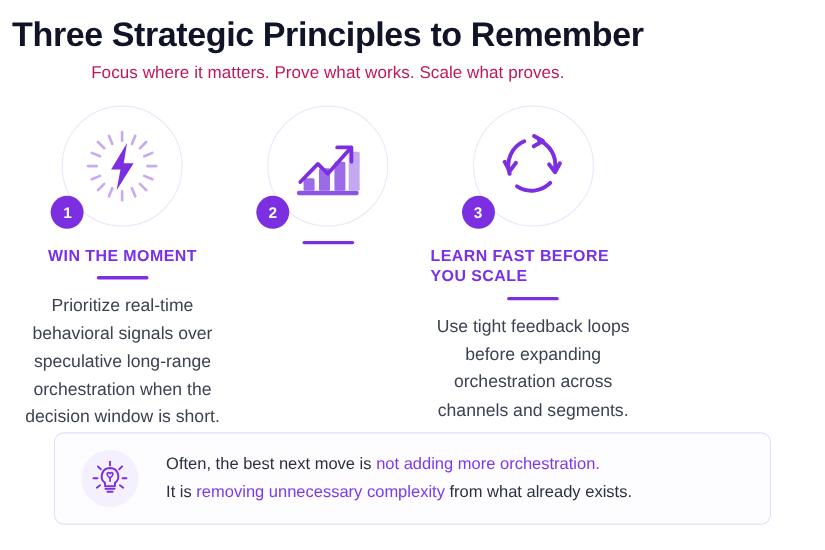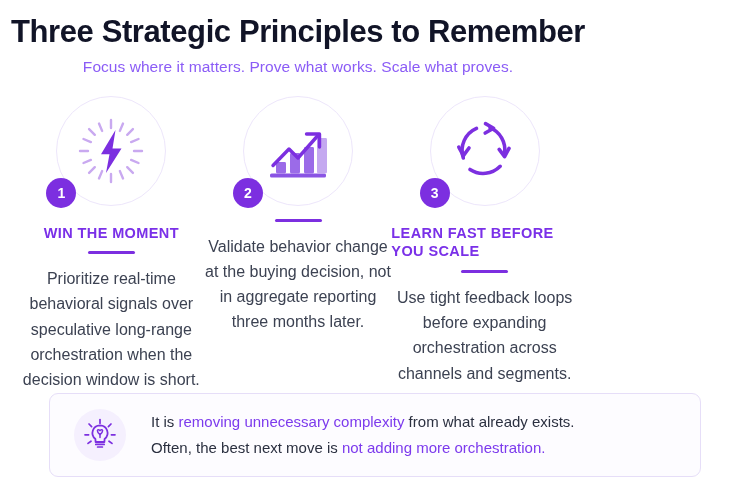--- a/index.html
+++ b/index.html
@@ -33,21 +33,21 @@
     font-size: 31px;
     font-weight: bold;
     color: #111427;
     letter-spacing: -0.4px;
     line-height: 1.15;
   }
 
   .subtitle {
     margin-top: 8px;
     font-size: 15.5px;
-    color: #8b5cf6;
+    color: #be185d;
     font-weight: 400;
     letter-spacing: 0.05px;
   }
 
   
   .columns {
     display: flex;
     justify-content: center;
     align-items: flex-start;
     margin-top: 16px;
@@ -230,21 +230,20 @@
             <rect x="28" y="38" width="10" height="20.5" rx="1.4" fill="#9B6BE8"></rect>
             <rect x="42" y="32" width="10" height="26.5" rx="1.4" fill="#9B6BE8"></rect>
             <rect x="55" y="23" width="10" height="35.5" rx="1.4" fill="#C4A8F0"></rect>
             <path d="M11 50.5 L27 34 L36 43 L55 21.5" fill="none" stroke="#7C2FE0" stroke-width="3.4" stroke-linecap="round" stroke-linejoin="round"></path>
             <path d="M44.5 19 L57.5 19 L57.5 32" fill="none" stroke="#7C2FE0" stroke-width="3.4" stroke-linecap="round" stroke-linejoin="round"></path>
           </svg>
         </div>
         <div class="badge">2</div>
       </div>
       <div class="divider"></div>
-      <div class="col-body">Validate behavior change at the buying decision, not in aggregate reporting three months later.</div>
     </div>
 
     <div class="column">
       <div class="icon-wrap">
         <div class="icon-circle"></div>
         <div class="icon-glyph">
           <svg width="72" height="72" viewBox="0 0 72 72">
             <g fill="none" stroke="#7C2FE0" stroke-width="3.6" stroke-linecap="round">
               <path d="M14.3 43.0 A24 24 0 0 1 27.5 13.4"></path>
               <path d="M41.0 12.6 A24 24 0 0 1 55.6 38.0"></path>
@@ -278,21 +277,21 @@
         </g>
         <path d="M17 7.4 A7.6 7.6 0 0 1 21.6 21.0 L21.4 24.0 L12.6 24.0 L12.4 21.0 A7.6 7.6 0 0 1 17 7.4 Z" fill="none" stroke="#7C2FE0" stroke-width="1.8" stroke-linejoin="round"></path>
         <path d="M14.4 12.8 C14.4 11.2 17 11.2 17 13.2 C17 11.2 19.6 11.2 19.6 12.8 C19.6 14.6 17 16.6 17 16.6 C17 16.6 14.4 14.6 14.4 12.8 Z" fill="none" stroke="#7C2FE0" stroke-width="1.5"></path>
         <line x1="17" y1="16.2" x2="17" y2="19.4" stroke="#7C2FE0" stroke-width="1.5" stroke-linecap="round"></line>
         <line x1="12.8" y1="26.4" x2="21.2" y2="26.4" stroke="#7C2FE0" stroke-width="1.7" stroke-linecap="round"></line>
         <line x1="14.6" y1="29.0" x2="19.4" y2="29.0" stroke="#7C2FE0" stroke-width="1.7" stroke-linecap="round"></line>
       </svg>
     </div>
     <div class="callout-text">
       <div>
+        <span>Often, the best next move is </span><span class="hl">not adding more orchestration.</span><span></span>
+      </div>
+      <div>
         <span>It is </span><span class="hl">removing unnecessary complexity</span><span> from what already exists.</span>
       </div>
-      <div>
-        <span>Often, the best next move is </span><span class="hl">not adding more orchestration.</span><span></span>
-      </div>
     </div>
   </div>
 
 </div>
 
 </body></html>

